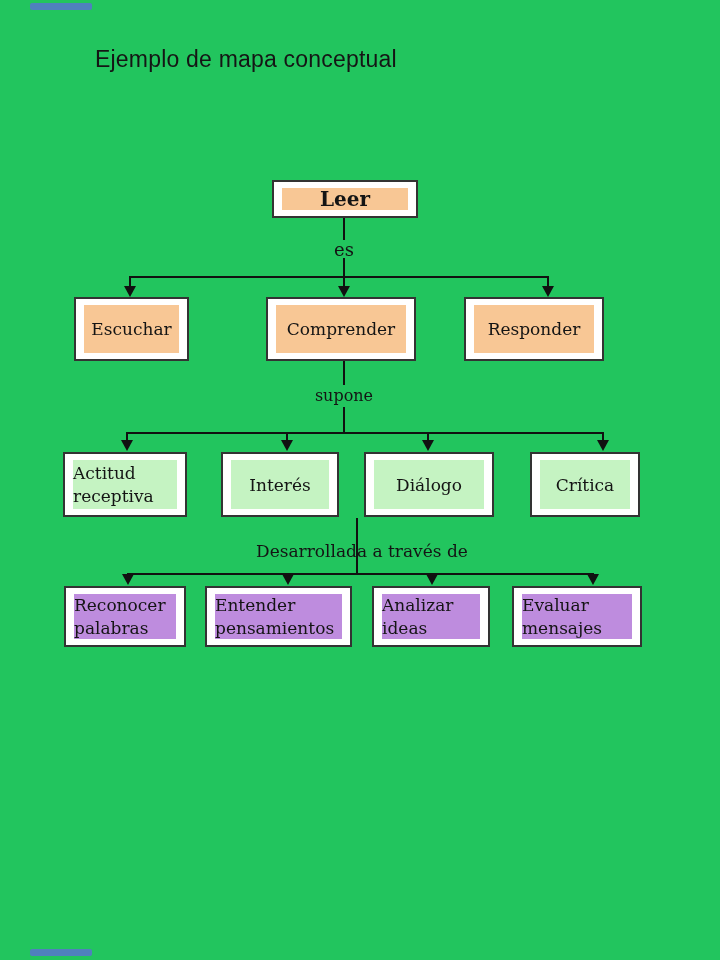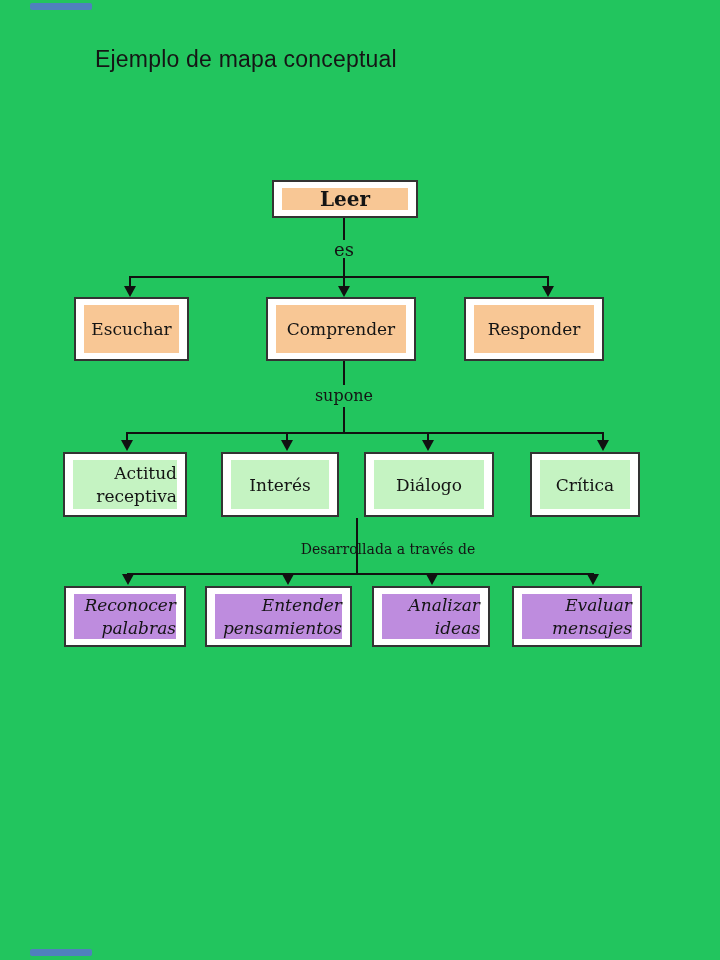--- a/index.html
+++ b/index.html
@@ -3,27 +3,27 @@
 <meta charset="utf-8">
 <style>
   html,body{margin:0;padding:0;background:#fff;}
   .slide{position:relative;width:720px;height:960px;background:#22c55e;overflow:hidden;
          font-family:"Liberation Sans",sans-serif;}
   .accent-bar{position:absolute;background:#4F81BD;border-radius:2px;}
   .slide-title{position:absolute;left:95px;top:46px;font-size:23px;color:#151515;
                font-family:"Liberation Sans",sans-serif;letter-spacing:0.2px;}
   .box{position:absolute;background:#ffffff;border:2px solid #333333;box-sizing:border-box;}
   .fill{position:absolute;left:8px;right:8px;top:6px;bottom:6px;
-        display:flex;align-items:center;justify-content:center;text-align:right;
+        display:flex;align-items:center;justify-content:center;text-align:left;
         font-family:"DejaVu Serif",serif;font-size:17px;color:#141414;line-height:23px;}
   .fill.toptext{align-items:flex-start;padding-top:14px;}
   .fill.root{font-size:20px;font-weight:bold;}
   .orange{background:#F8C795;}
   .green{background:#C5F3C2;}
-  .purple{background:#BE8CDE;font-style:italic;}
+  .purple{background:#BE8CDE;}
   .hline{position:absolute;height:2px;background:#111111;}
   .vline{position:absolute;width:2px;background:#111111;}
   .ah{position:absolute;width:0;height:0;border-left:6px solid transparent;
       border-right:6px solid transparent;border-top:11px solid #111111;}
   .lbl{position:absolute;font-family:"DejaVu Serif",serif;color:#141414;text-align:center;}
 </style>
 </head>
 <body>
 
 <div class="slide">
@@ -78,21 +78,21 @@
     <div class="fill green toptext">Interés</div>
   </div>
   <div class="box" style="left:364px;top:452px;width:130px;height:65px;">
     <div class="fill green toptext">Diálogo</div>
   </div>
   <div class="box" style="left:530px;top:452px;width:110px;height:65px;">
     <div class="fill green toptext">Crítica</div>
   </div>
 
   <div class="vline" style="left:356px;top:518px;height:57px;"></div>
-  <div class="lbl" style="left:256px;top:541px;width:200px;font-size:14px;white-space:nowrap;margin-left:32px;">Desarrollada a través de</div>
+  <div class="lbl" style="left:256px;top:541px;width:200px;font-size:17px;white-space:nowrap;">Desarrollada a través de</div>
   <div class="hline" style="left:128px;top:573px;width:466px;"></div>
   <div class="vline" style="left:127px;top:573px;height:5px;"></div>
   <div class="vline" style="left:287px;top:573px;height:5px;"></div>
   <div class="vline" style="left:431px;top:573px;height:5px;"></div>
   <div class="vline" style="left:592px;top:573px;height:5px;"></div>
   <div class="ah" style="left:122px;top:574px;"></div>
   <div class="ah" style="left:282px;top:574px;"></div>
   <div class="ah" style="left:426px;top:574px;"></div>
   <div class="ah" style="left:587px;top:574px;"></div>
 

